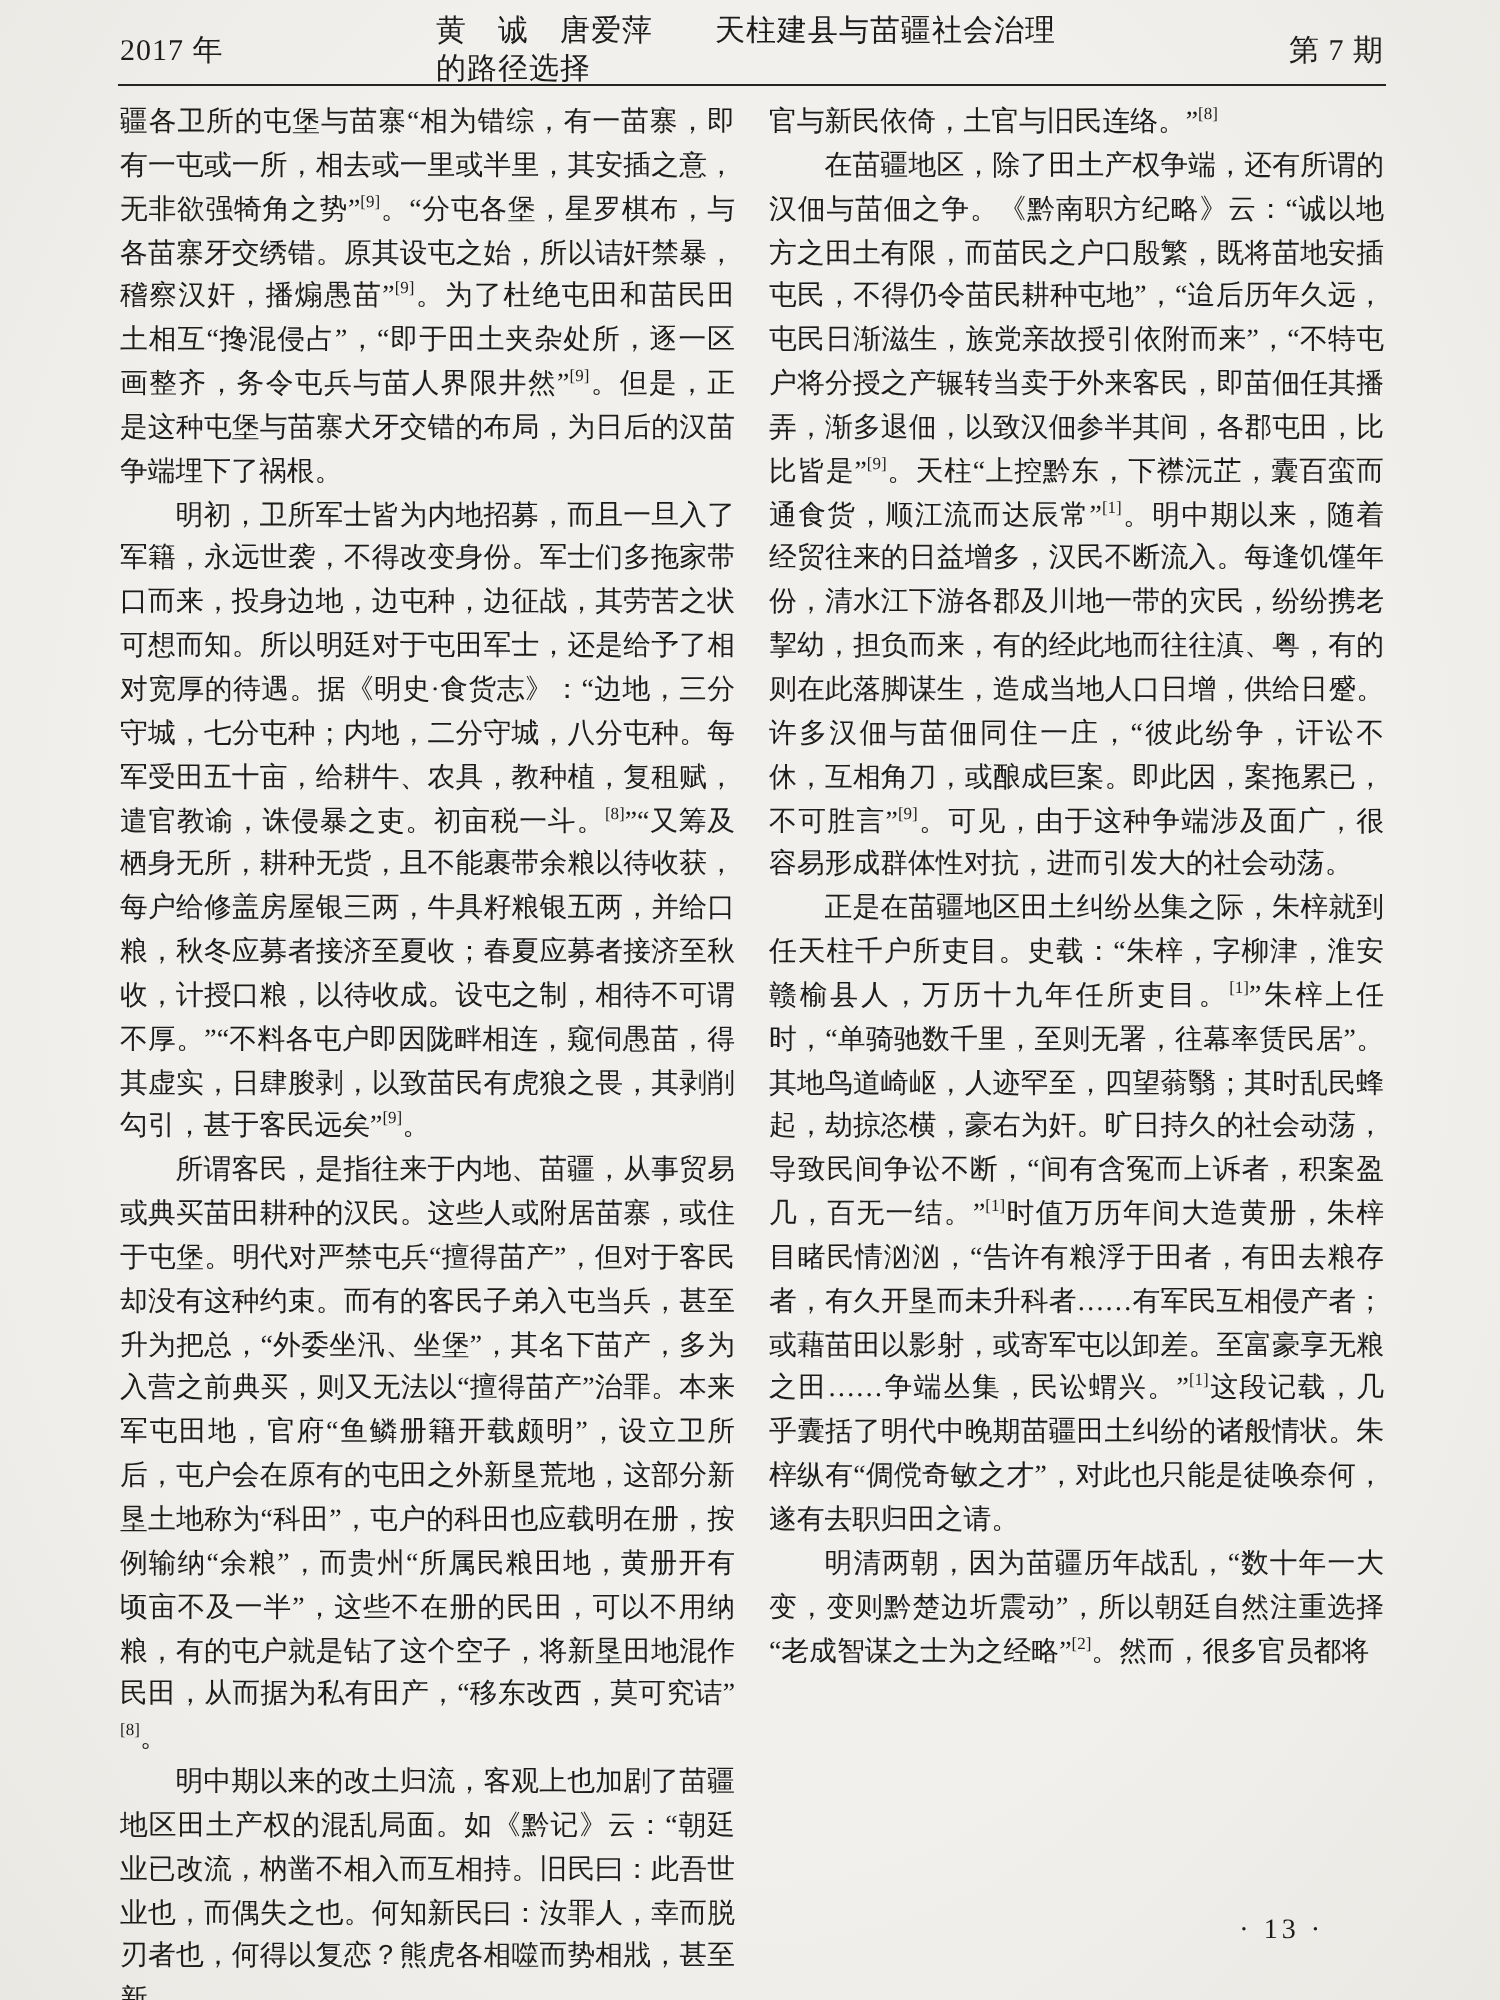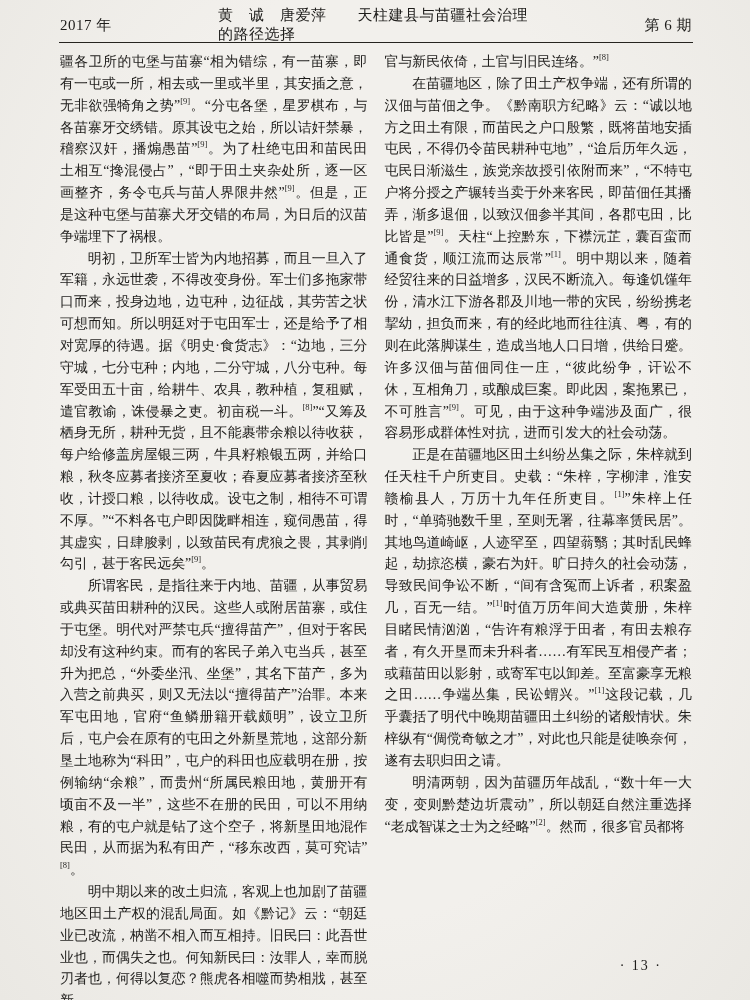--- a/index.html
+++ b/index.html
@@ -52,21 +52,21 @@
   }
 </style>
 </head>
 <body>
 
 <div class="page">
 
   <div class="header">
     <span class="year">2017 年</span>
     <span class="running-title">黄　诚　唐爱萍　　天柱建县与苗疆社会治理的路径选择</span>
-    <span class="issue">第 6 期</span>
+    <span class="issue">第 7 期</span>
   </div>
 
   <div class="rule"></div>
 
   <div class="columns">
     <div class="column">
         <p class="para">疆各卫所的屯堡与苗寨“相为错综，有一苗寨，即有一屯或一所，相去或一里或半里，其安插之意，无非欲强犄角之势”<sup class="fnref">[9]</sup>。“分屯各堡，星罗棋布，与各苗寨牙交绣错。原其设屯之始，所以诘奸禁暴，稽察汉奸，播煽愚苗”<sup class="fnref">[9]</sup>。为了杜绝屯田和苗民田土相互“搀混侵占”，“即于田土夹杂处所，逐一区画整齐，务令屯兵与苗人界限井然”<sup class="fnref">[9]</sup>。但是，正是这种屯堡与苗寨犬牙交错的布局，为日后的汉苗争端埋下了祸根。</p>
         <p class="para indent">明初，卫所军士皆为内地招募，而且一旦入了军籍，永远世袭，不得改变身份。军士们多拖家带口而来，投身边地，边屯种，边征战，其劳苦之状可想而知。所以明廷对于屯田军士，还是给予了相对宽厚的待遇。据《明史·食货志》：“边地，三分守城，七分屯种；内地，二分守城，八分屯种。每军受田五十亩，给耕牛、农具，教种植，复租赋，遣官教谕，诛侵暴之吏。初亩税一斗。<sup class="fnref">[8]</sup>”“又筹及栖身无所，耕种无赀，且不能裹带余粮以待收获，每户给修盖房屋银三两，牛具籽粮银五两，并给口粮，秋冬应募者接济至夏收；春夏应募者接济至秋收，计授口粮，以待收成。设屯之制，相待不可谓不厚。”“不料各屯户即因陇畔相连，窥伺愚苗，得其虚实，日肆朘剥，以致苗民有虎狼之畏，其剥削勾引，甚于客民远矣”<sup class="fnref">[9]</sup>。</p>
         <p class="para indent">所谓客民，是指往来于内地、苗疆，从事贸易或典买苗田耕种的汉民。这些人或附居苗寨，或住于屯堡。明代对严禁屯兵“擅得苗产”，但对于客民却没有这种约束。而有的客民子弟入屯当兵，甚至升为把总，“外委坐汛、坐堡”，其名下苗产，多为入营之前典买，则又无法以“擅得苗产”治罪。本来军屯田地，官府“鱼鳞册籍开载颇明”，设立卫所后，屯户会在原有的屯田之外新垦荒地，这部分新垦土地称为“科田”，屯户的科田也应载明在册，按例输纳“余粮”，而贵州“所属民粮田地，黄册开有顷亩不及一半”，这些不在册的民田，可以不用纳粮，有的屯户就是钻了这个空子，将新垦田地混作民田，从而据为私有田产，“移东改西，莫可究诘”<sup class="fnref">[8]</sup>。</p>
         <p class="para indent">明中期以来的改土归流，客观上也加剧了苗疆地区田土产权的混乱局面。如《黔记》云：“朝廷业已改流，枘凿不相入而互相持。旧民曰：此吾世业也，而偶失之也。何知新民曰：汝罪人，幸而脱刃者也，何得以复恋？熊虎各相噬而势相戕，甚至新</p>

